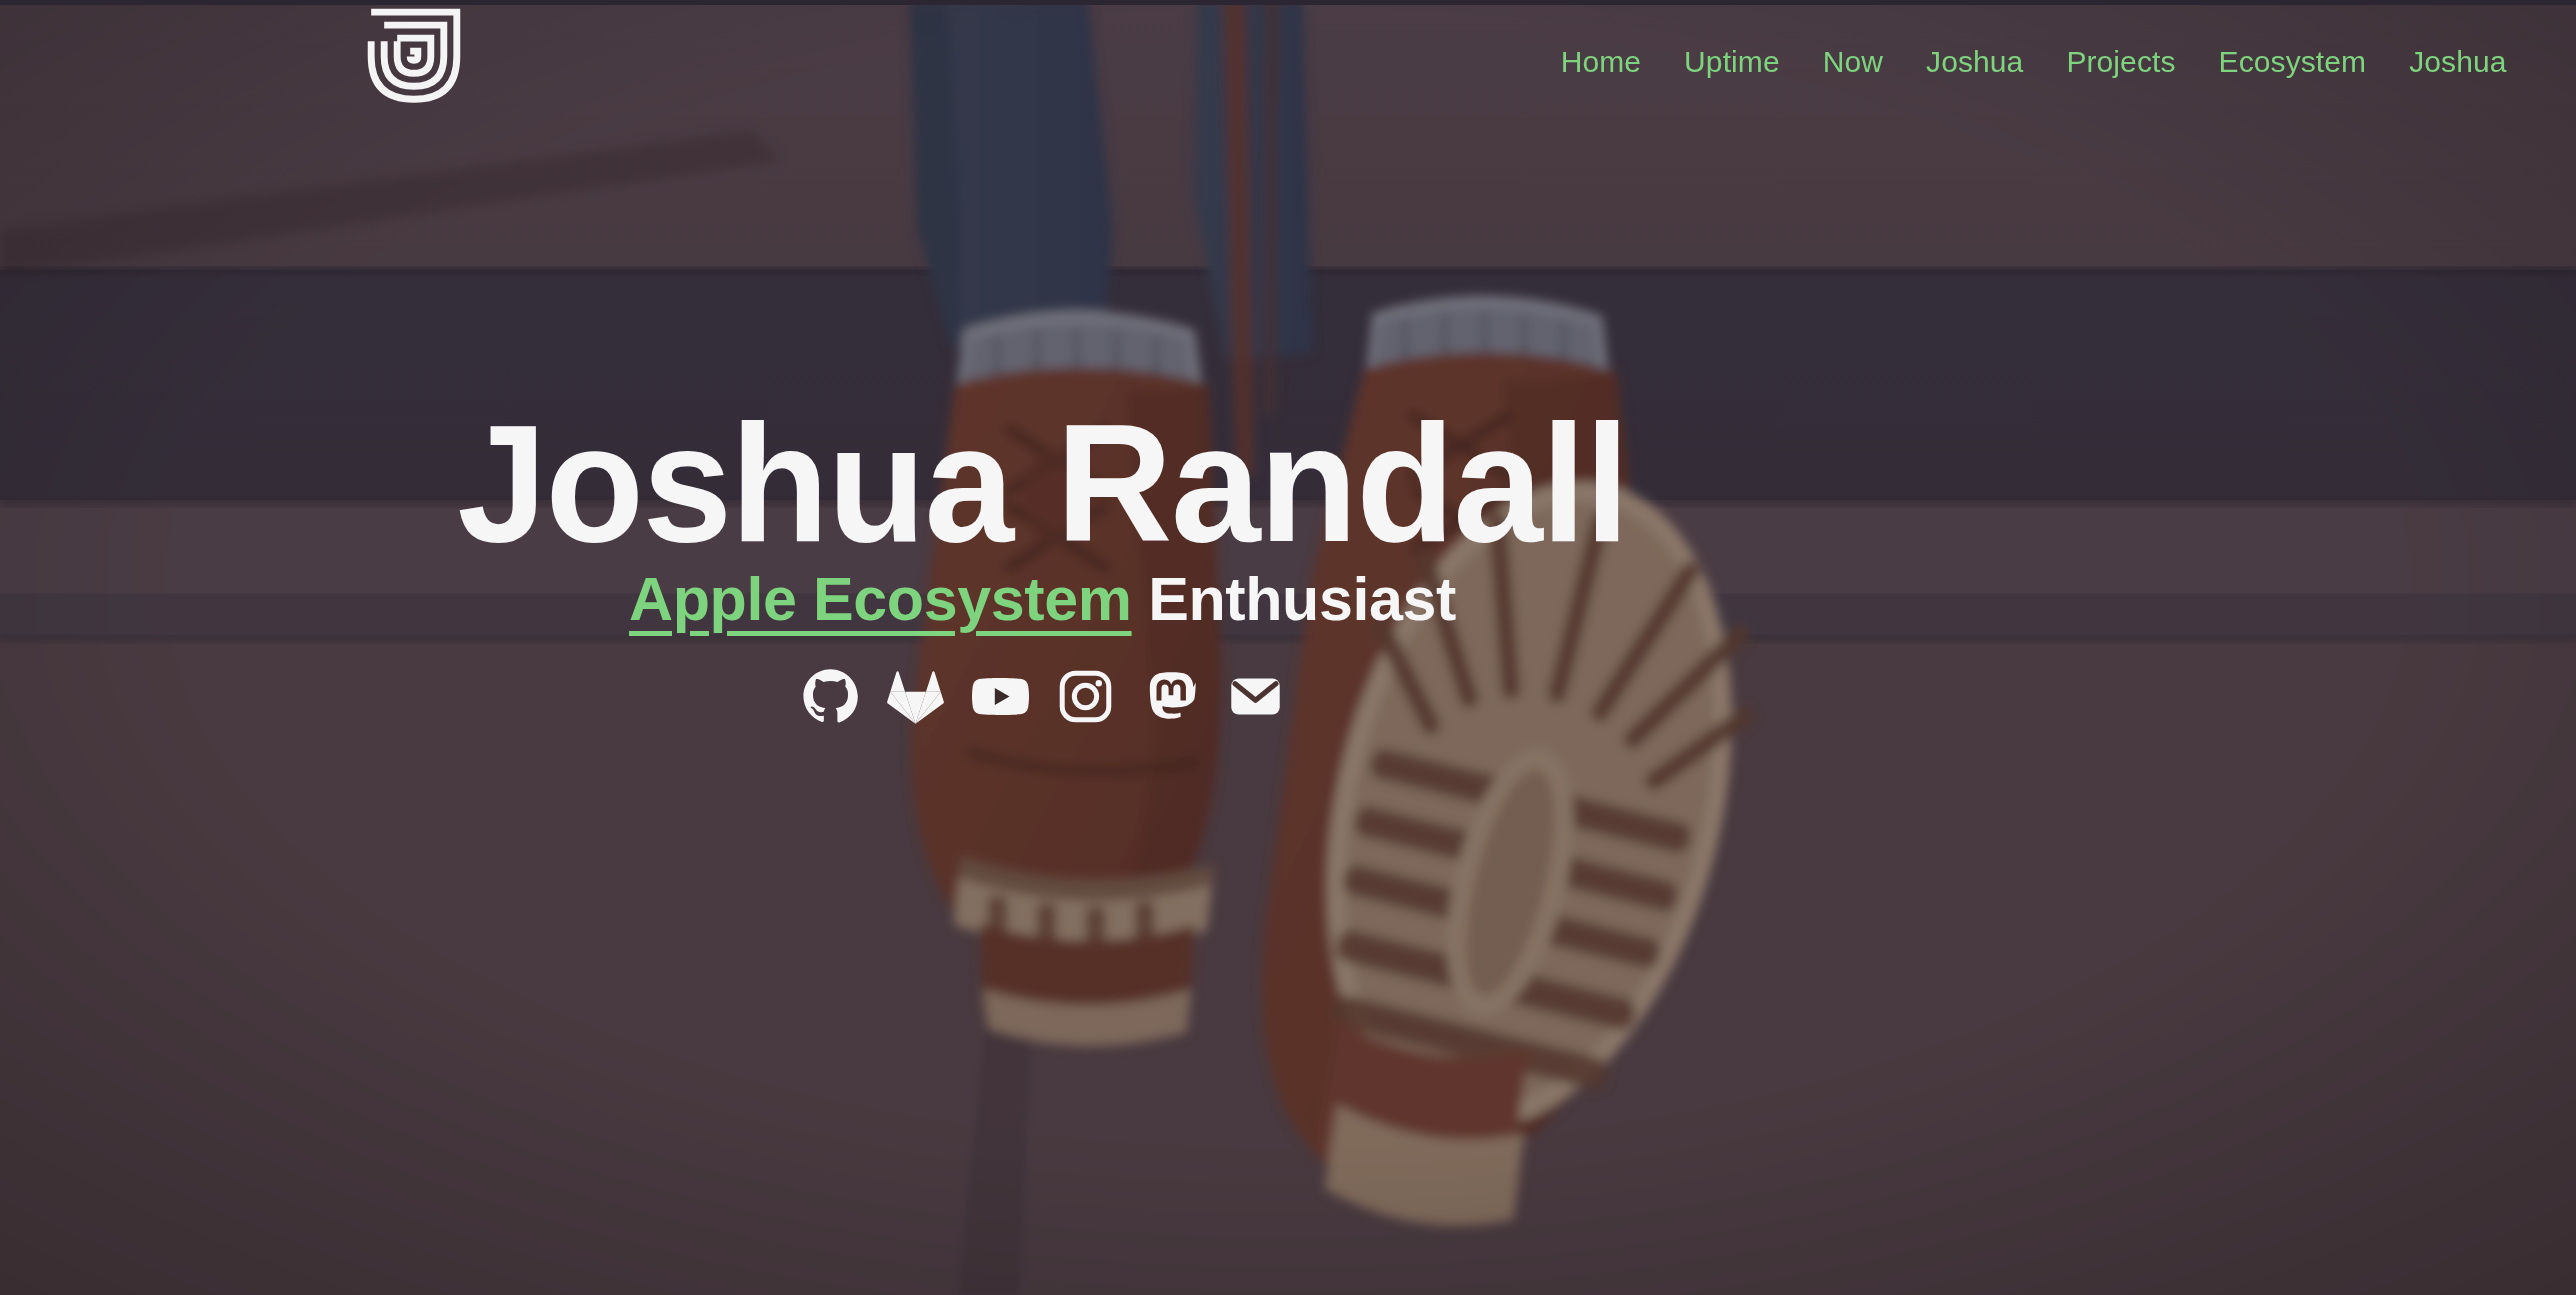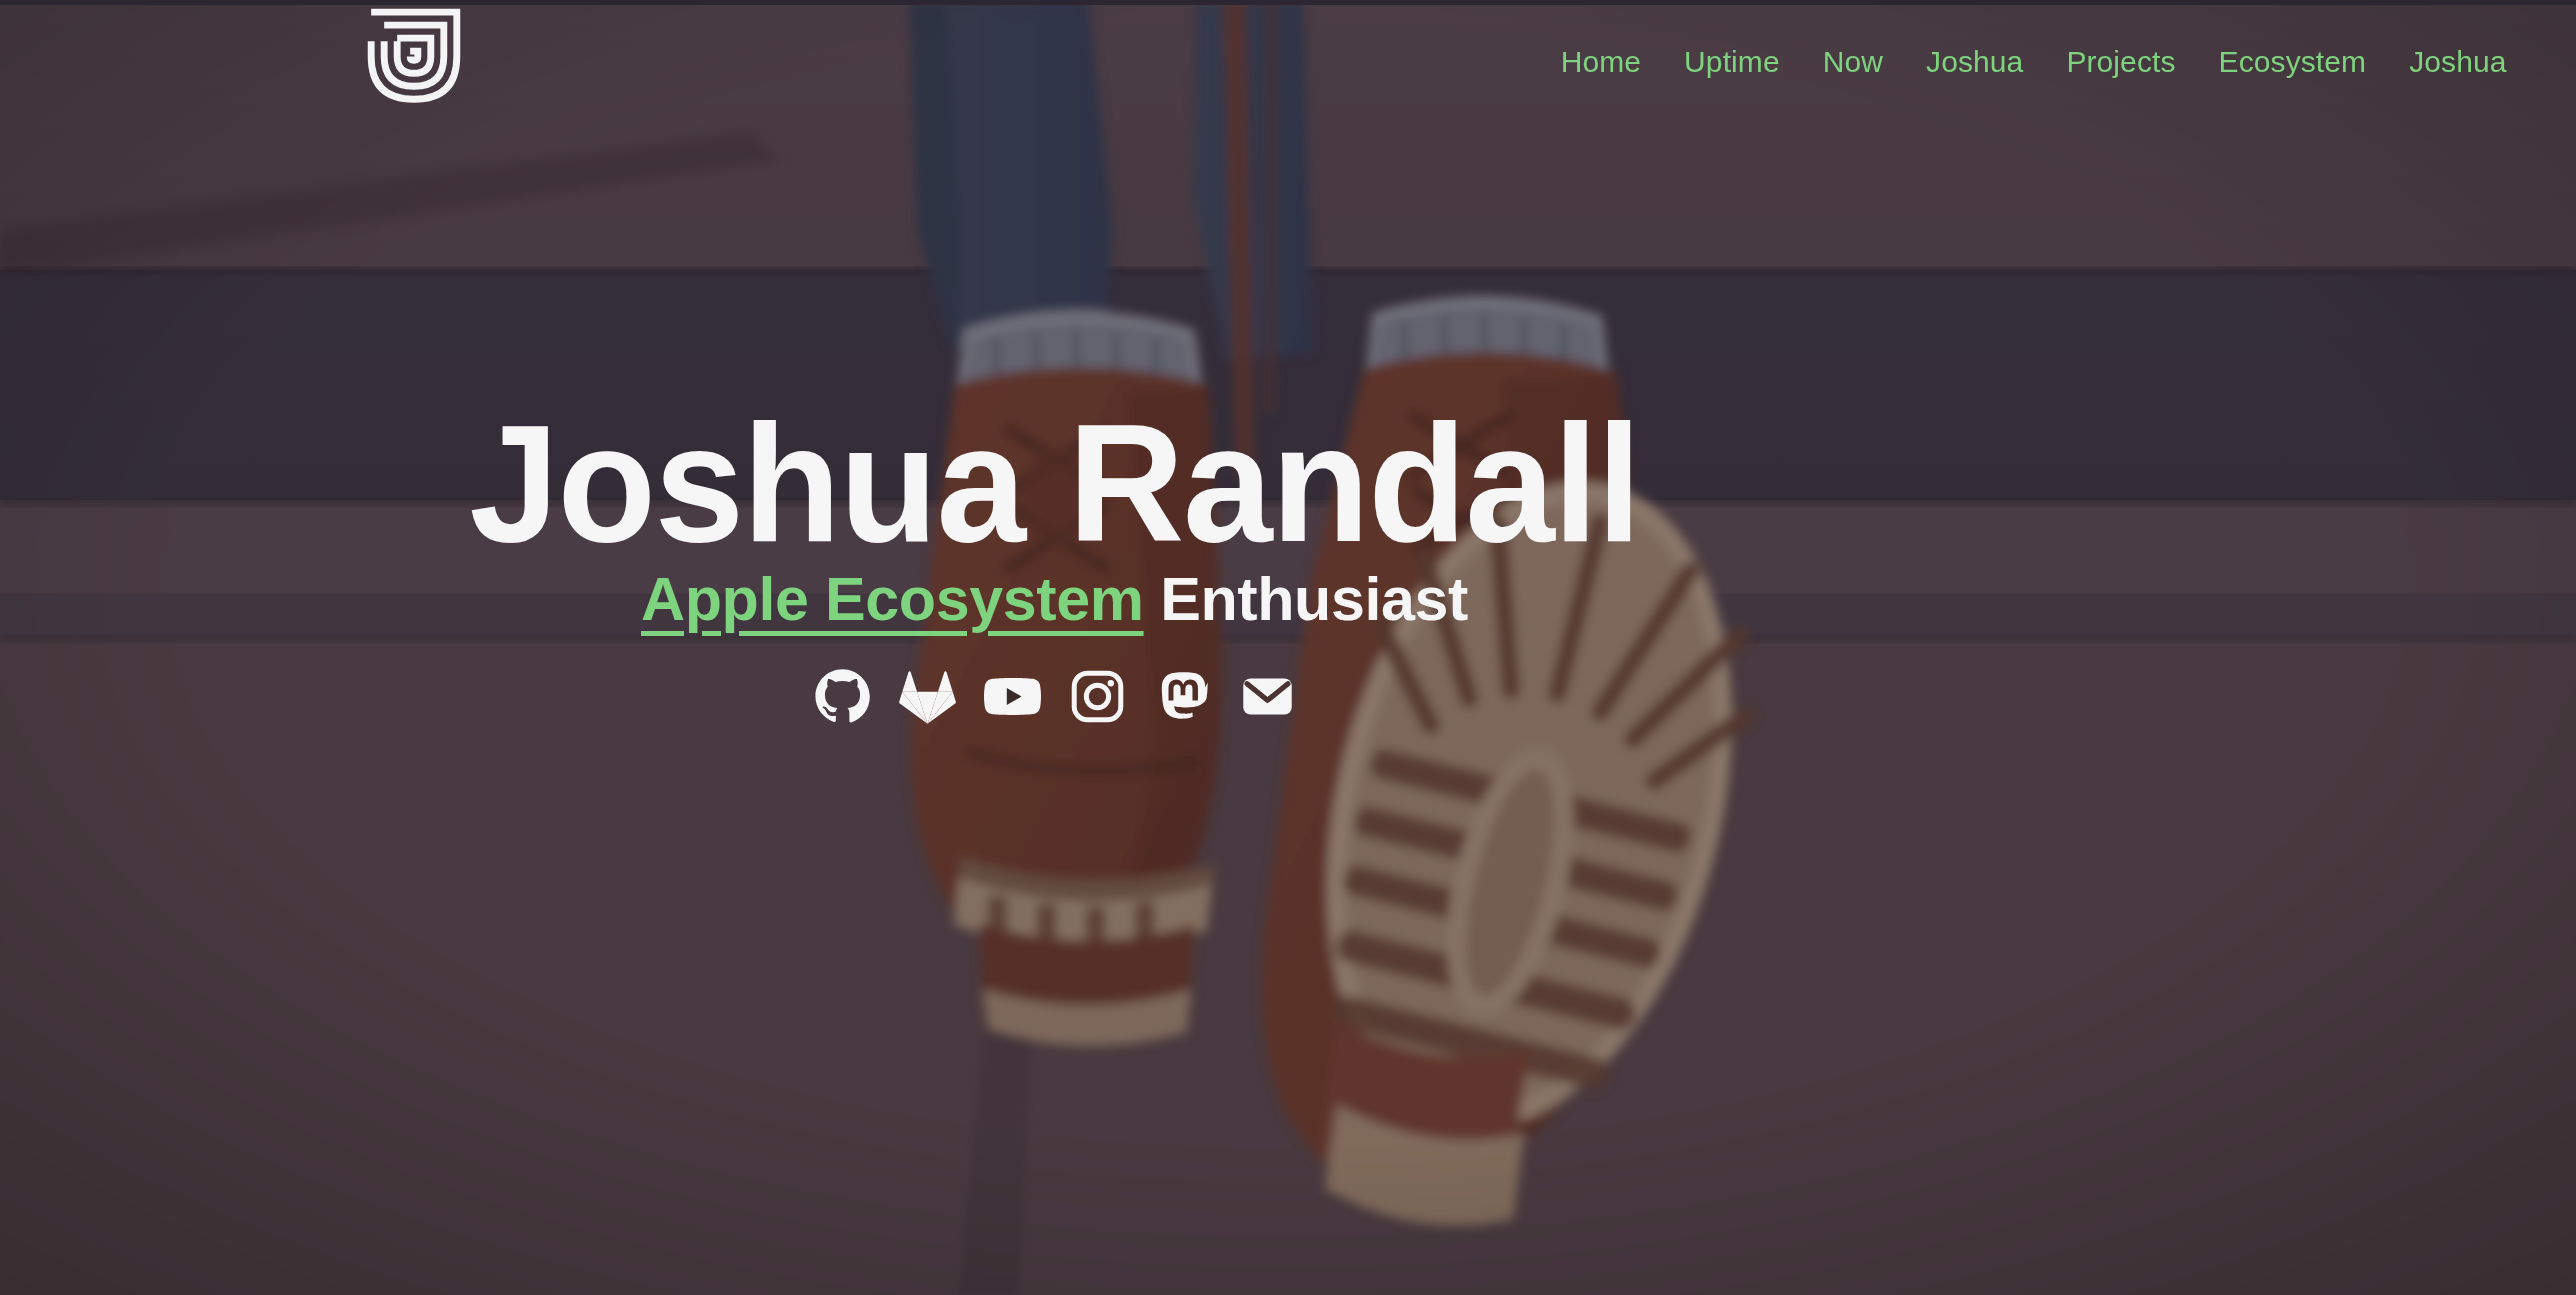--- a/index.html
+++ b/index.html
@@ -69,21 +69,21 @@
     text-decoration:none;
     padding:0 21.5px;
     white-space:nowrap;
     cursor:pointer;
     line-height:1;
   }
 
   
   #herocontent {
     position:absolute;
-    left:12px; top:0;
+    left:0; top:0;
     width:2085px; height:1296px;
     z-index:30;
     display:flex;
     flex-direction:column;
     align-items:center;
     justify-content:flex-start;
   }
 
   #heroname {
     margin-top:400px;

